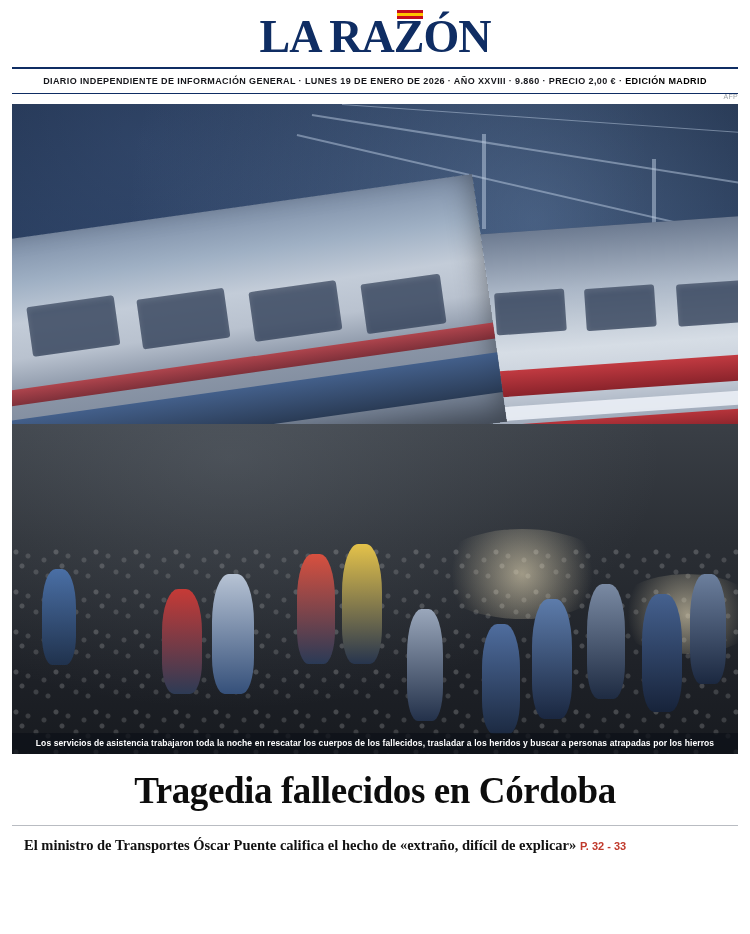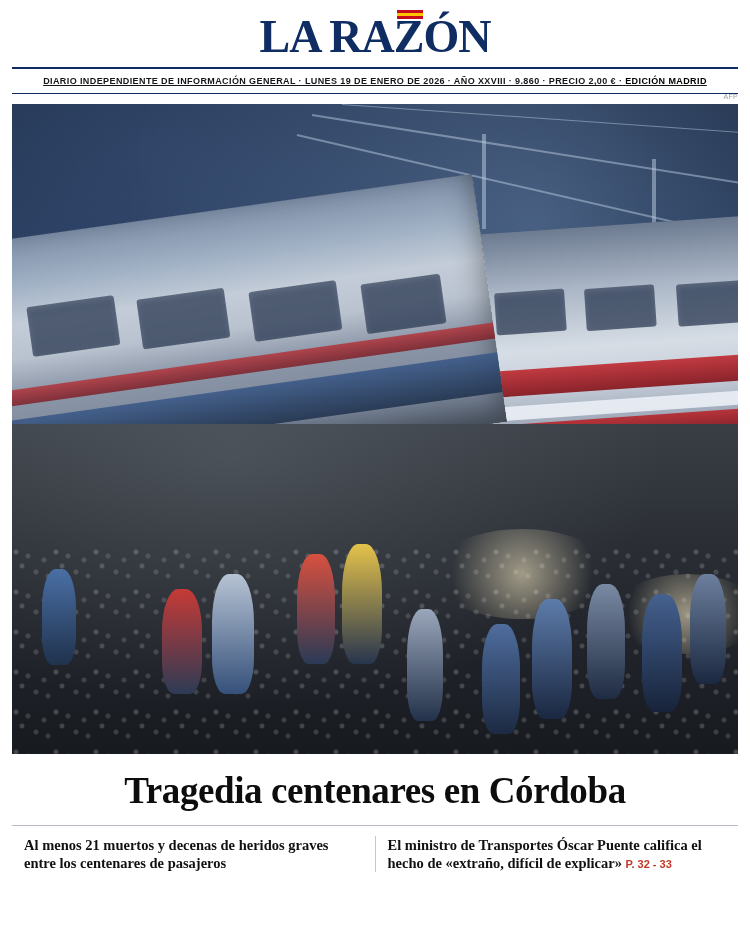--- a/index.html
+++ b/index.html
@@ -58,21 +58,20 @@
   }
   .dateline {
     font-family: "Liberation Sans", sans-serif;
     font-size: 9px;
     font-weight: bold;
     letter-spacing: 0.4px;
     color: #14151a;
     text-align: center;
     padding: 7px 0 7px 0;
     text-transform: uppercase;
-    text-decoration: underline;
   }
   .dateline .edition {
     color: #000;
   }
 
   
   .credit-line {
     position: relative;
     height: 9px;
     margin: 0 12px;
@@ -322,28 +321,26 @@
         <div class="worker" style="left:330px;top:120px;width:40px;height:120px;background:linear-gradient(180deg,#e4c24a,#27354e);"></div>
         <div class="worker" style="left:395px;top:185px;width:36px;height:112px;background:linear-gradient(180deg,#9aa7bb,#23314a);"></div>
         <div class="worker" style="left:470px;top:200px;width:38px;height:110px;background:linear-gradient(180deg,#4f6d9e,#1c2a42);"></div>
         <div class="worker" style="left:520px;top:175px;width:40px;height:120px;background:linear-gradient(180deg,#5d7cab,#1a2740);"></div>
         <div class="worker" style="left:575px;top:160px;width:38px;height:115px;background:linear-gradient(180deg,#7a8aa3,#1e2b42);"></div>
         <div class="worker" style="left:630px;top:170px;width:40px;height:118px;background:linear-gradient(180deg,#45618f,#17233a);"></div>
         <div class="worker" style="left:678px;top:150px;width:36px;height:110px;background:linear-gradient(180deg,#6c7f9d,#1b2840);"></div>
       </div>
     </div>
 
-  </div>
-
-  <div class="headline">Tragedia centenares en Córdoba</div>
+    <div class="photo-caption">Los servicios de asistencia trabajaron toda la noche en rescatar los cuerpos de los fallecidos, trasladar a los heridos y buscar a personas atrapadas por los hierros</div>
+  </div>
+
+  <div class="headline">Tragedia fallecidos en Córdoba</div>
   <div class="head-rule"></div>
 
   <div class="subheads">
-    <div class="sub">
-      <span>Al menos 21 muertos y decenas de heridos graves entre los centenares de pasajeros</span>
-    </div>
     <div class="sub">
       <span>El ministro de Transportes Óscar Puente califica el hecho de «extraño, difícil de explicar»</span>
       <span class="pageref">P. 32 - 33</span>
     </div>
   </div>
 
 </div>
 
 </body></html>

